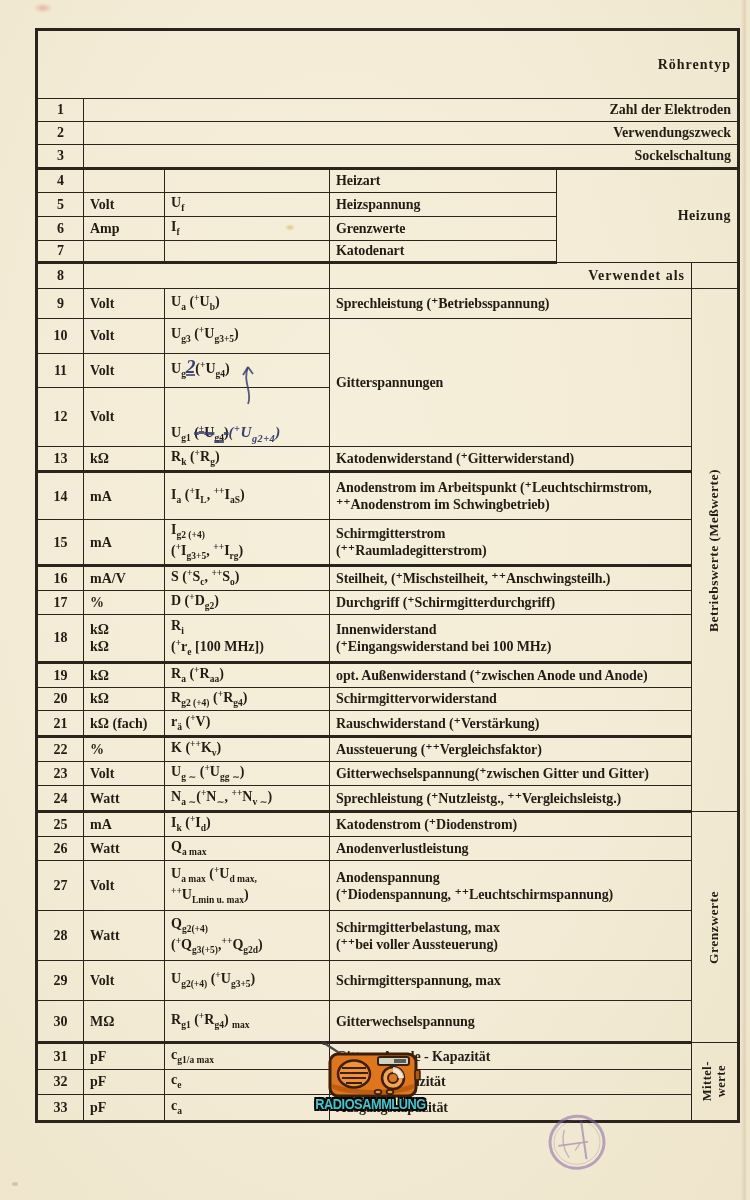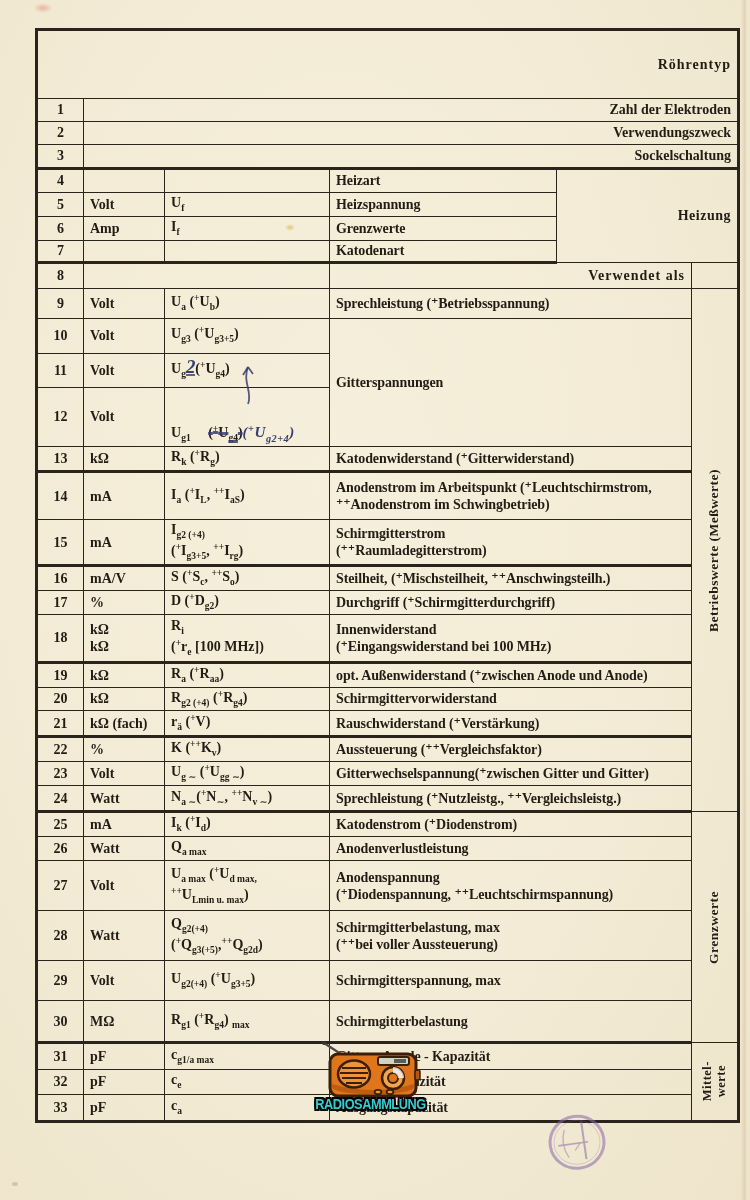--- a/index.html
+++ b/index.html
@@ -35,21 +35,21 @@
   td.head{font-size:16px;letter-spacing:1px;border-bottom:3px solid var(--ink);}
   tr.tb>td{border-bottom:3px solid var(--ink);}
   td.heiz{font-size:15px;letter-spacing:0.5px;margin-top:24px;}
   td.vcell{padding:0;text-align:center;}
   .rot{
     writing-mode:vertical-rl;transform:rotate(180deg);
     margin:auto;font-size:13.5px;letter-spacing:0.5px;line-height:1.1;white-space:pre-line;
   }
   .sub{font-size:68%;vertical-align:-0.45em;}
   .sup{font-size:68%;vertical-align:0.5em;}
-  .strike{text-decoration:line-through;text-decoration-thickness:2.5px;text-decoration-color:rgba(55,64,110,0.85);margin-left:14px;}
+  .strike{text-decoration:line-through;text-decoration-thickness:2.5px;text-decoration-color:rgba(55,64,110,0.85);}
   .hw{color:var(--hw);font-style:italic;font-size:1.08em;letter-spacing:0.5px;}
   .hw2{color:var(--hw);font-style:italic;font-size:1.35em;
        border-bottom:2px solid rgba(55,64,110,0.8);line-height:0.8;display:inline-block;}
   .arrow-svg{position:absolute;left:74px;top:-26px;overflow:visible;pointer-events:none;}
   .wm{position:absolute;left:308px;top:1040px;width:120px;height:110px;}
   .wm-text{
     position:absolute;left:0;top:56px;width:120px;text-align:center;
     font-family:"Liberation Sans","DejaVu Sans",sans-serif;font-weight:bold;font-size:14.5px;
     color:#35cdd2;letter-spacing:-0.5px;transform:scaleX(0.88);transform-origin:center;
     text-shadow:-2px -2px 0 #000,2px -2px 0 #000,-2px 2px 0 #000,2px 2px 0 #000,
@@ -270,21 +270,21 @@
   <tr style="height:40px">
     <td class="num">29</td>
     <td class="unit">Volt</td>
     <td class="sym">U<span class="sub">g2(+4)</span> (<span class="sup">+</span>U<span class="sub">g3+5</span>)</td>
     <td colspan="2" class="desc">Schirmgitterspannung, max</td>
   </tr>
   <tr style="height:42px" class="tb">
     <td class="num">30</td>
     <td class="unit">MΩ</td>
     <td class="sym">R<span class="sub">g1</span> (<span class="sup">+</span>R<span class="sub">g4</span>) <span class="sub">max</span></td>
-    <td colspan="2" class="desc">Schirmgitterbelastung</td>
+    <td colspan="2" class="desc">Gitterwechselspannung</td>
   </tr>
 
   <tr style="height:23px">
     <td class="num">31</td>
     <td class="unit">pF</td>
     <td class="sym">c<span class="sub">g1/a max</span></td>
     <td colspan="2" class="desc">Gitter - Anode - Kapazität</td>
     <td rowspan="3" class="vcell">
       <div class="rot" style="font-size:12.5px">Mittel-
 werte</div>

